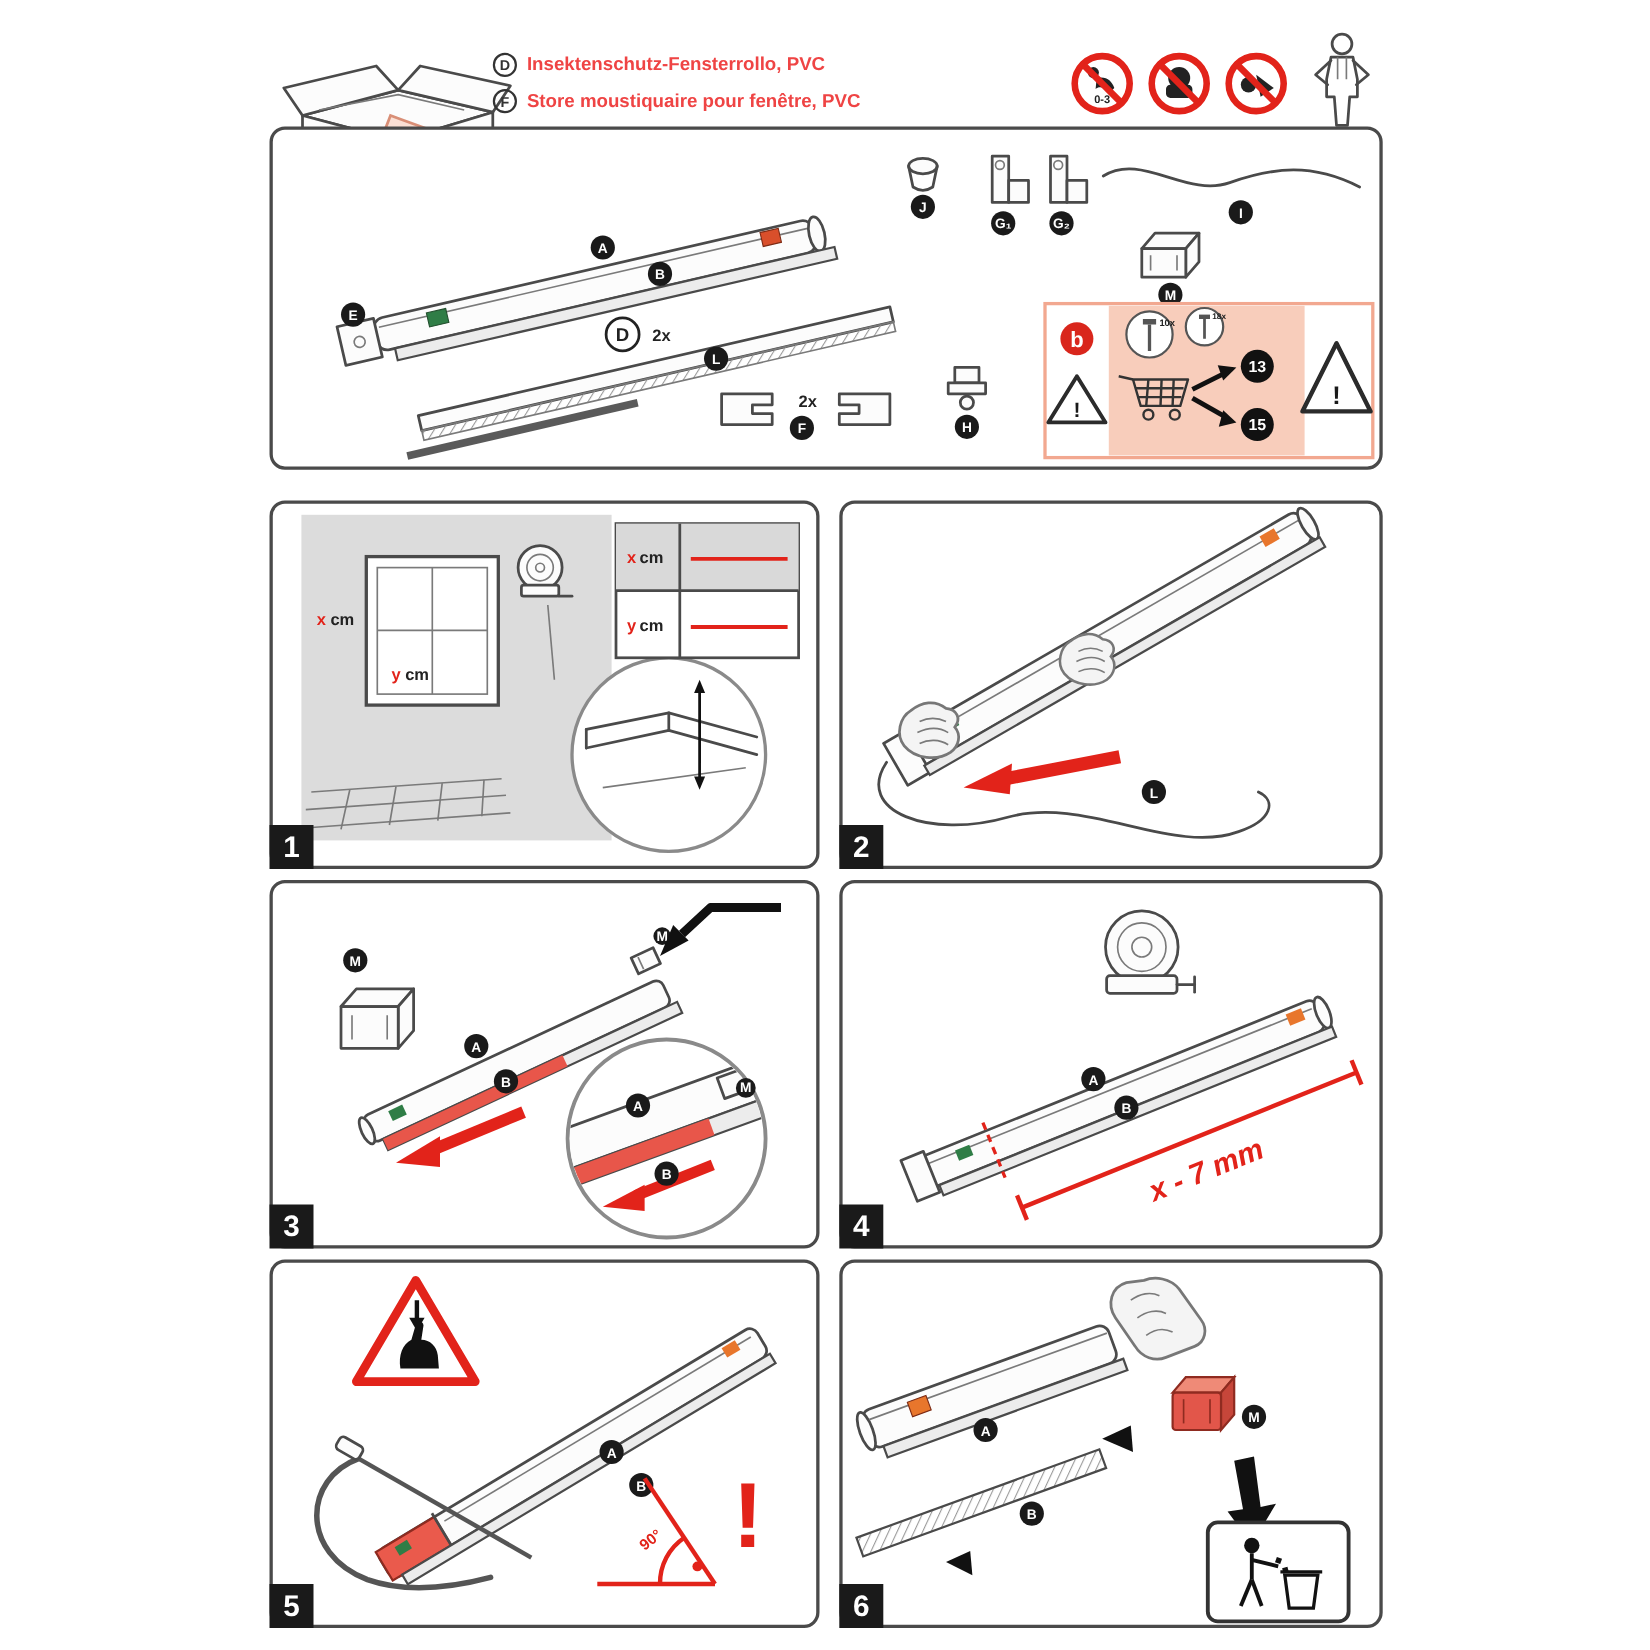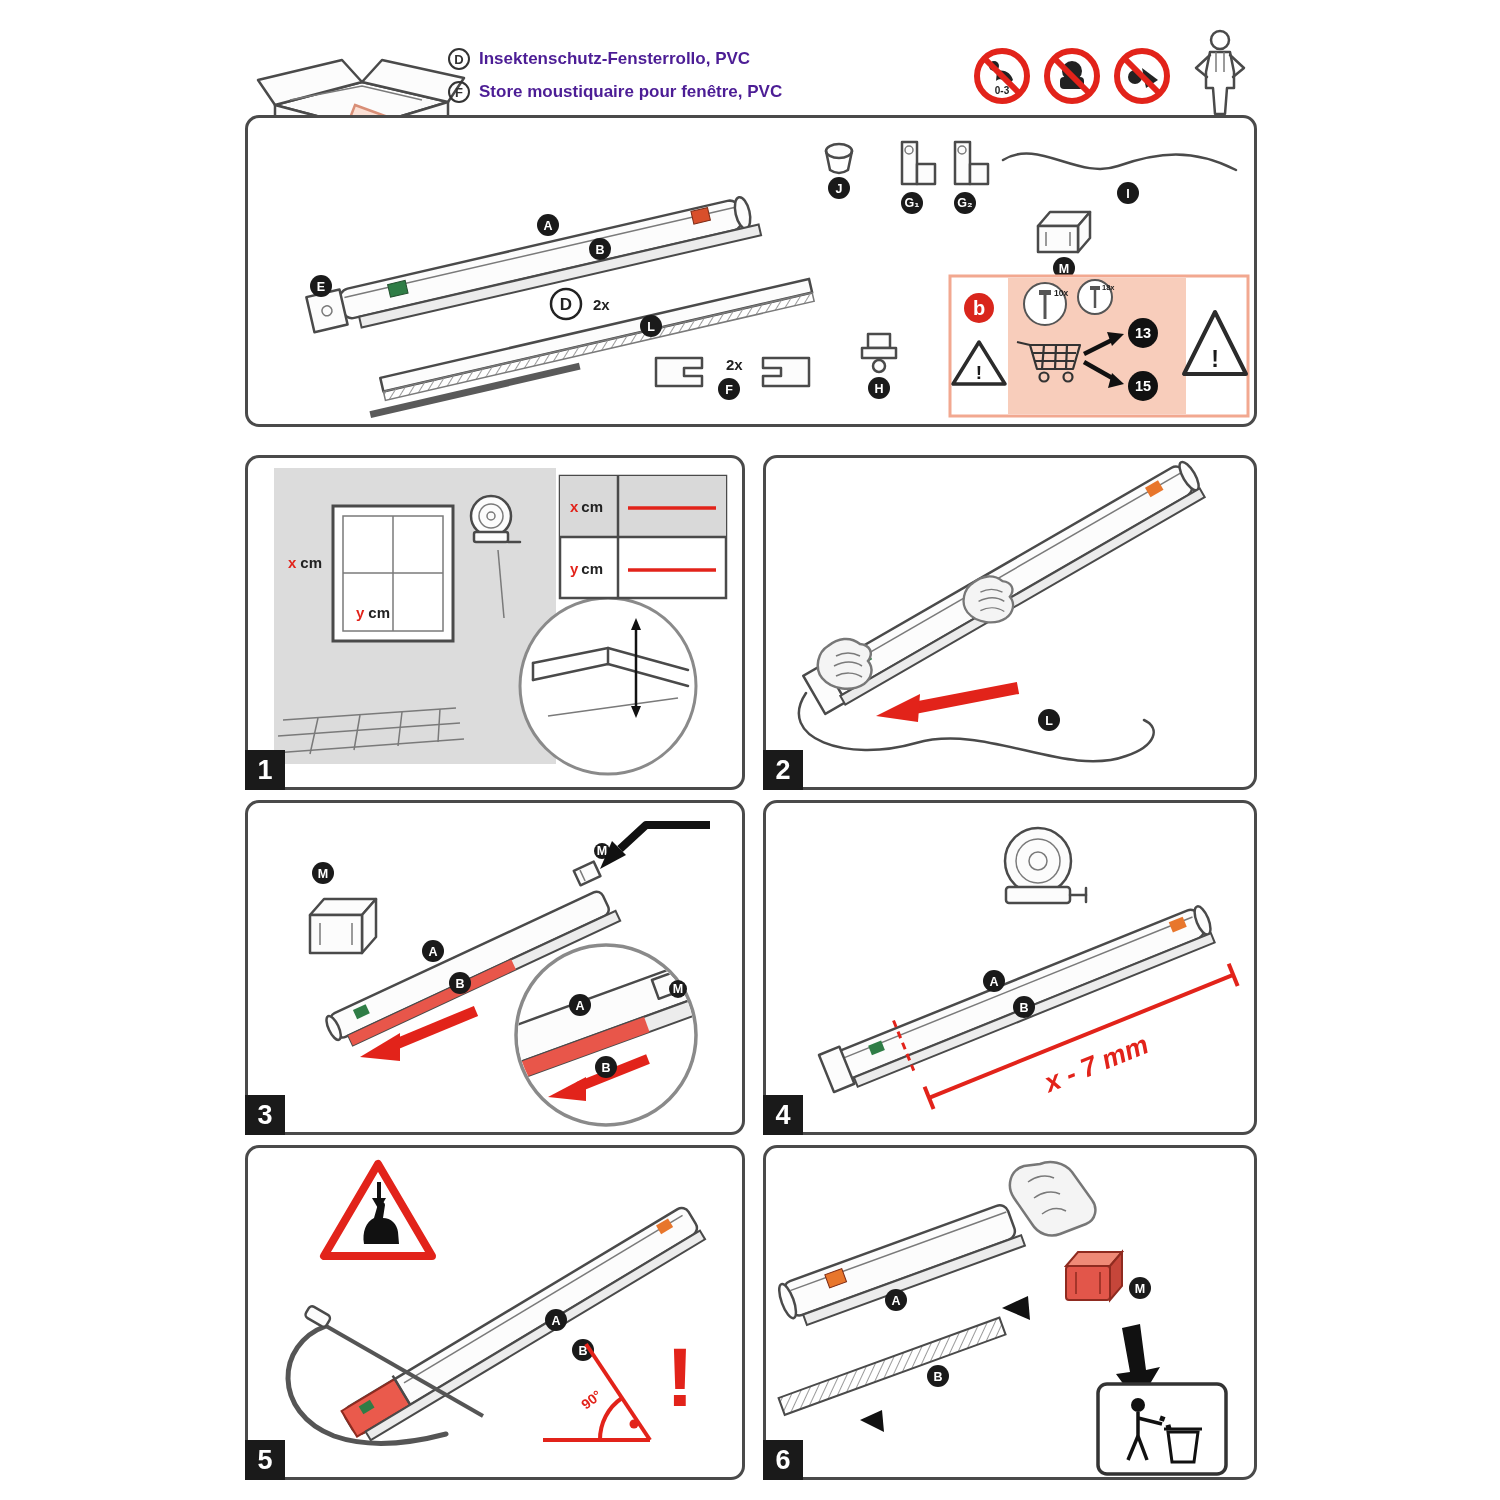--- a/index.html
+++ b/index.html
@@ -6,21 +6,21 @@
   html,body{width:1500px;height:1500px;background:#fff;font-family:"Liberation Sans",sans-serif}
   .page{position:relative;width:1500px;height:1500px;background:#fff;overflow:hidden}
   .panel{position:absolute;border:3px solid #4a4a4a;border-radius:14px;background:#fff}
   .panel svg{display:block;width:100%;height:100%}
   .badge{position:absolute;left:-3px;bottom:-3px;width:40px;height:40px;background:#1a1a1a;color:#fff;
          display:flex;align-items:center;justify-content:center;font-size:27px;font-weight:bold;z-index:5}
   .titles{position:absolute;left:448px;top:48px}
   .title-line{display:flex;align-items:center;gap:9px;margin-bottom:11px}
   .cletter{width:22px;height:22px;border:2px solid #333;border-radius:50%;display:flex;align-items:center;
            justify-content:center;font-weight:bold;font-size:13px;color:#333;flex:0 0 22px}
-  .title-text{font-weight:bold;font-size:17px;color:#4c1d95}
+  .title-text{font-weight:bold;font-size:17px;color:#ef4444}
   svg text{font-family:"Liberation Sans",sans-serif}
   .lbl{font-weight:bold;fill:#fff;font-size:12.5px;text-anchor:middle}
   .lblc{fill:#1a1a1a}
   .ln{stroke:#4a4a4a;stroke-width:2.5;fill:none;stroke-linecap:round;stroke-linejoin:round}
   .fw{fill:#fcfcfc;stroke:#4a4a4a;stroke-width:2.5;stroke-linejoin:round}
   .thin{stroke:#7a7a7a;stroke-width:1.5;fill:none}
 </style>
 </head>
 <body>
 

